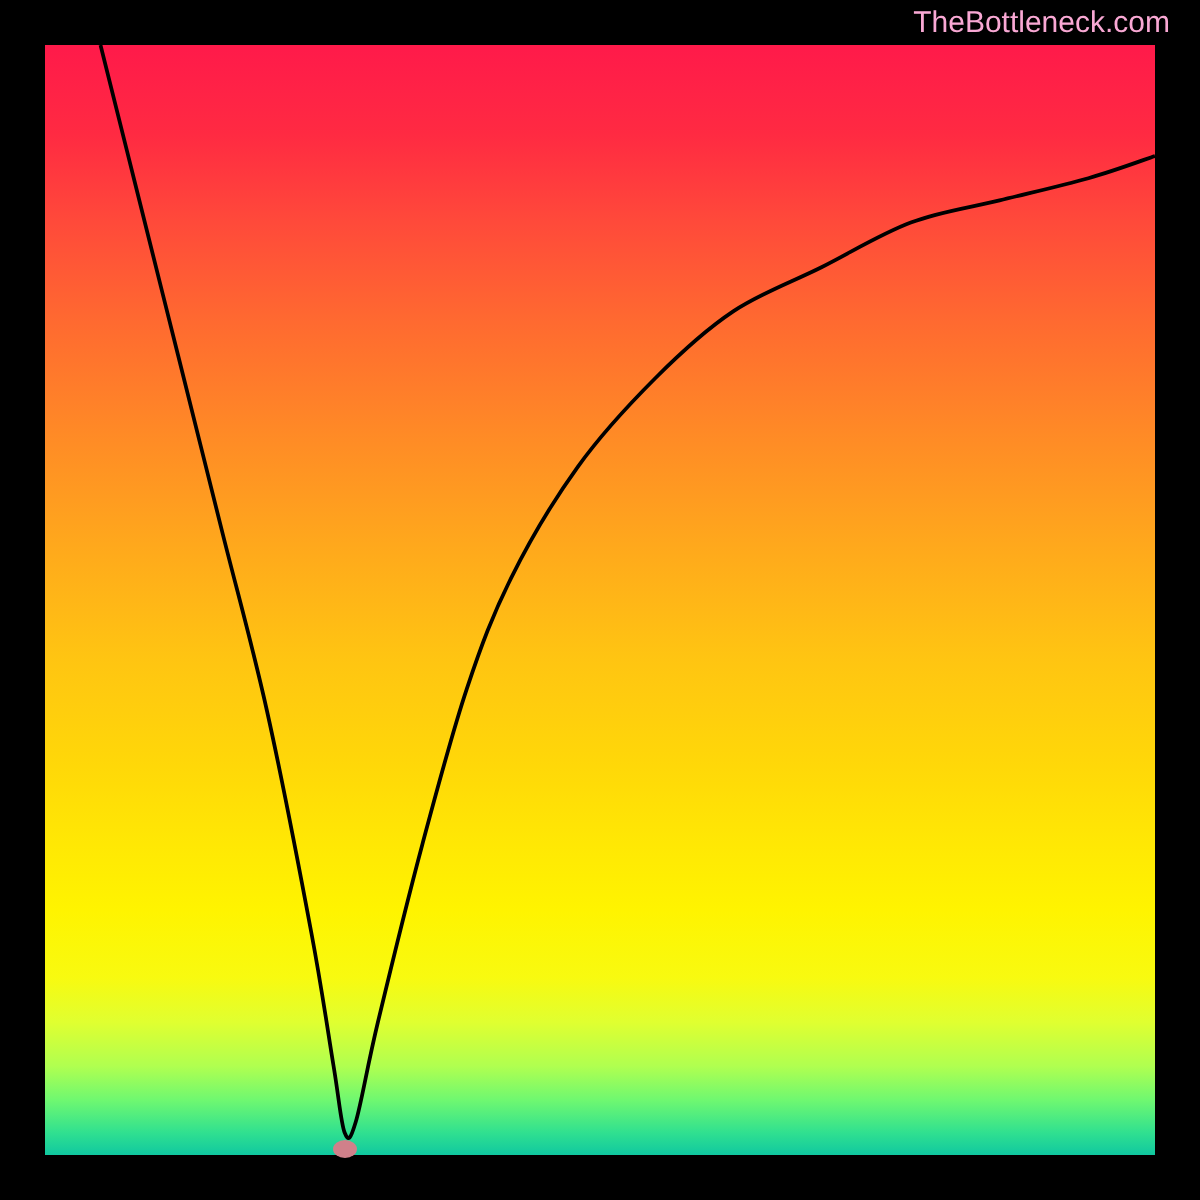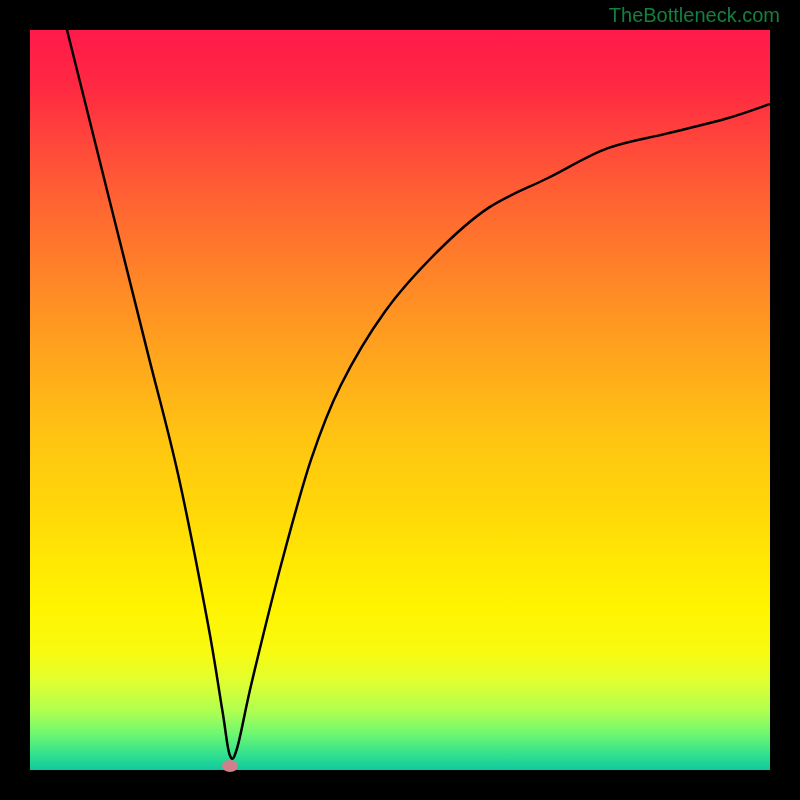--- a/index.html
+++ b/index.html
@@ -8,21 +8,21 @@
     height: 800px;
     background: #000;
     position: relative;
     font-family: Arial, sans-serif;
     overflow: hidden;
   }
   .watermark {
     position: absolute;
     top: 4px;
     right: 20px;
-    color: #15803d;
+    color: #f9a8d4;
     font-size: 20px;
     font-weight: 500;
     z-index: 10;
   }
   .plot-area {
     position: absolute;
     left: 30px;
     top: 30px;
     width: 740px;
     height: 740px;

